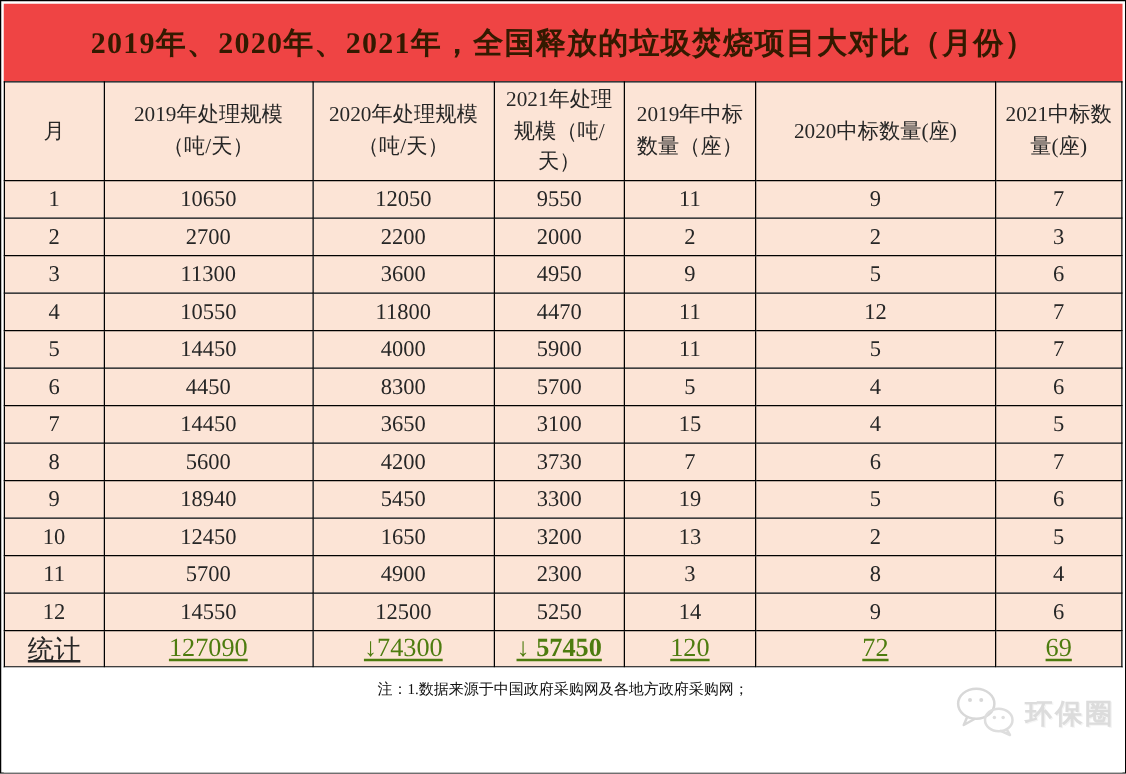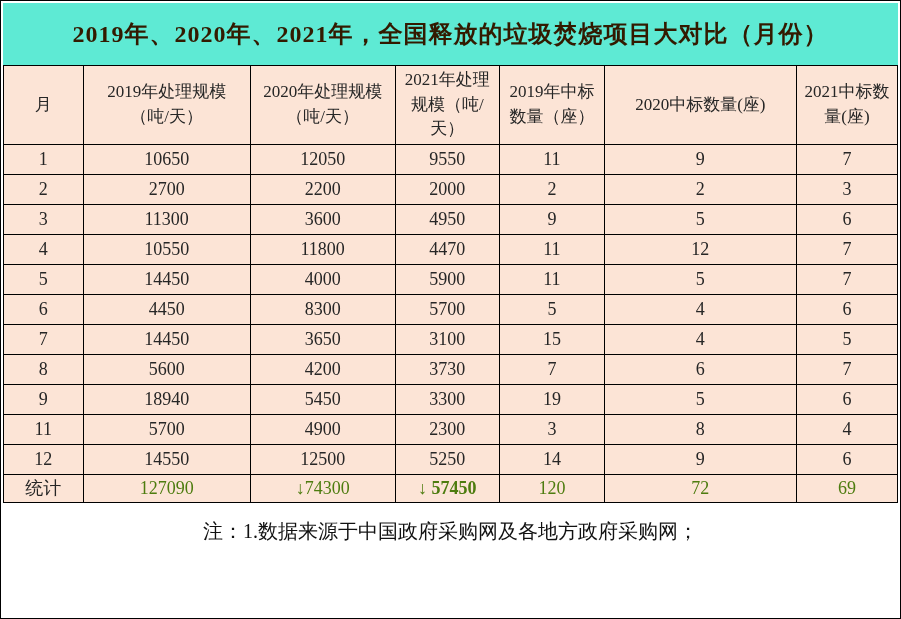--- a/index.html
+++ b/index.html
@@ -9,21 +9,21 @@
   .page {
     width: 901px; height: 619px;
     border: 1px solid #000;
     background: #ffffff;
     padding: 2px;
     overflow: hidden;
   }
 
   .title-bar {
     height: 62px;
-    background: #5eead4;
+    background: #ef4444;
     display: flex;
     align-items: center;
     justify-content: center;
   }
   .title-bar .title-text {
     color: #331A00;
     font-size: 24px;
     font-weight: bold;
     letter-spacing: 1px;
     white-space: nowrap;
@@ -56,35 +56,36 @@
     font-size: 17px;
     line-height: 1.45;
     padding: 2px 5px;
   }
   tr.body-row td {
     height: 30px;
     font-size: 18px;
   }
   tr.stats-row td {
     height: 28px;
-    font-size: 18px;
+    font-size: 21px;
+    text-decoration: underline;
   }
   tr.stats-row td.stat-label { color: #262626; }
   tr.stats-row td.stat-value { color: #4d7c0f; }
   tr.stats-row td.stat-bold  { font-weight: bold; margin-top: 32px; }
 
   .footer {
     position: relative;
     height: 88px;
     background: #ffffff;
   }
   .footer .notes {
-    padding-top: 15px;
+    padding-top: 4px;
     text-align: center;
-    font-size: 20px;
+    font-size: 12px;
     color: #111111;
     line-height: 26px;
   }
   .brand-logo {
     position: absolute;
     right: 6px;
     top: 14px;
     display: flex;
     align-items: center;
     gap: 6px;
@@ -203,20 +204,29 @@
         <tr class="body-row">
           <td>9</td>
           <td>18940</td>
           <td>5450</td>
           <td>3300</td>
           <td>19</td>
           <td>5</td>
           <td>6</td>
         </tr>
         <tr class="body-row">
+          <td>10</td>
+          <td>12450</td>
+          <td>1650</td>
+          <td>3200</td>
+          <td>13</td>
+          <td>2</td>
+          <td>5</td>
+        </tr>
+        <tr class="body-row">
           <td>11</td>
           <td>5700</td>
           <td>4900</td>
           <td>2300</td>
           <td>3</td>
           <td>8</td>
           <td>4</td>
         </tr>
         <tr class="body-row">
           <td>12</td>
@@ -236,15 +246,30 @@
           <td class="stat-value">72</td>
           <td class="stat-value">69</td>
         </tr>
       </tbody>
   </table>
 
   <div class="footer">
     <div class="notes">
       <div>注：1.数据来源于中国政府采购网及各地方政府采购网；</div>
     </div>
+    <div class="brand-logo">
+      <span>
+        <svg width="50" height="42" viewBox="0 0 50 42">
+          <ellipse cx="17" cy="15" rx="14.5" ry="12" fill="none" stroke="#d8d8d8" stroke-width="2"></ellipse>
+          <path d="M10 25 L7 32 L16 27" fill="none" stroke="#d8d8d8" stroke-width="2" stroke-linejoin="round"></path>
+          <circle cx="12" cy="12" r="1.6" fill="#d8d8d8"></circle>
+          <circle cx="21" cy="12" r="1.6" fill="#d8d8d8"></circle>
+          <ellipse cx="35" cy="28" rx="11" ry="9" fill="none" stroke="#dedede" stroke-width="2"></ellipse>
+          <path d="M41 35 L44 40 L36 36.5" fill="none" stroke="#dedede" stroke-width="2" stroke-linejoin="round"></path>
+          <circle cx="31.5" cy="26" r="1.4" fill="#dedede"></circle>
+          <circle cx="38.5" cy="26" r="1.4" fill="#dedede"></circle>
+        </svg>
+      </span>
+      <span class="logo-text">环保圈</span>
+    </div>
   </div>
 
 </div>
 
 </body></html>

